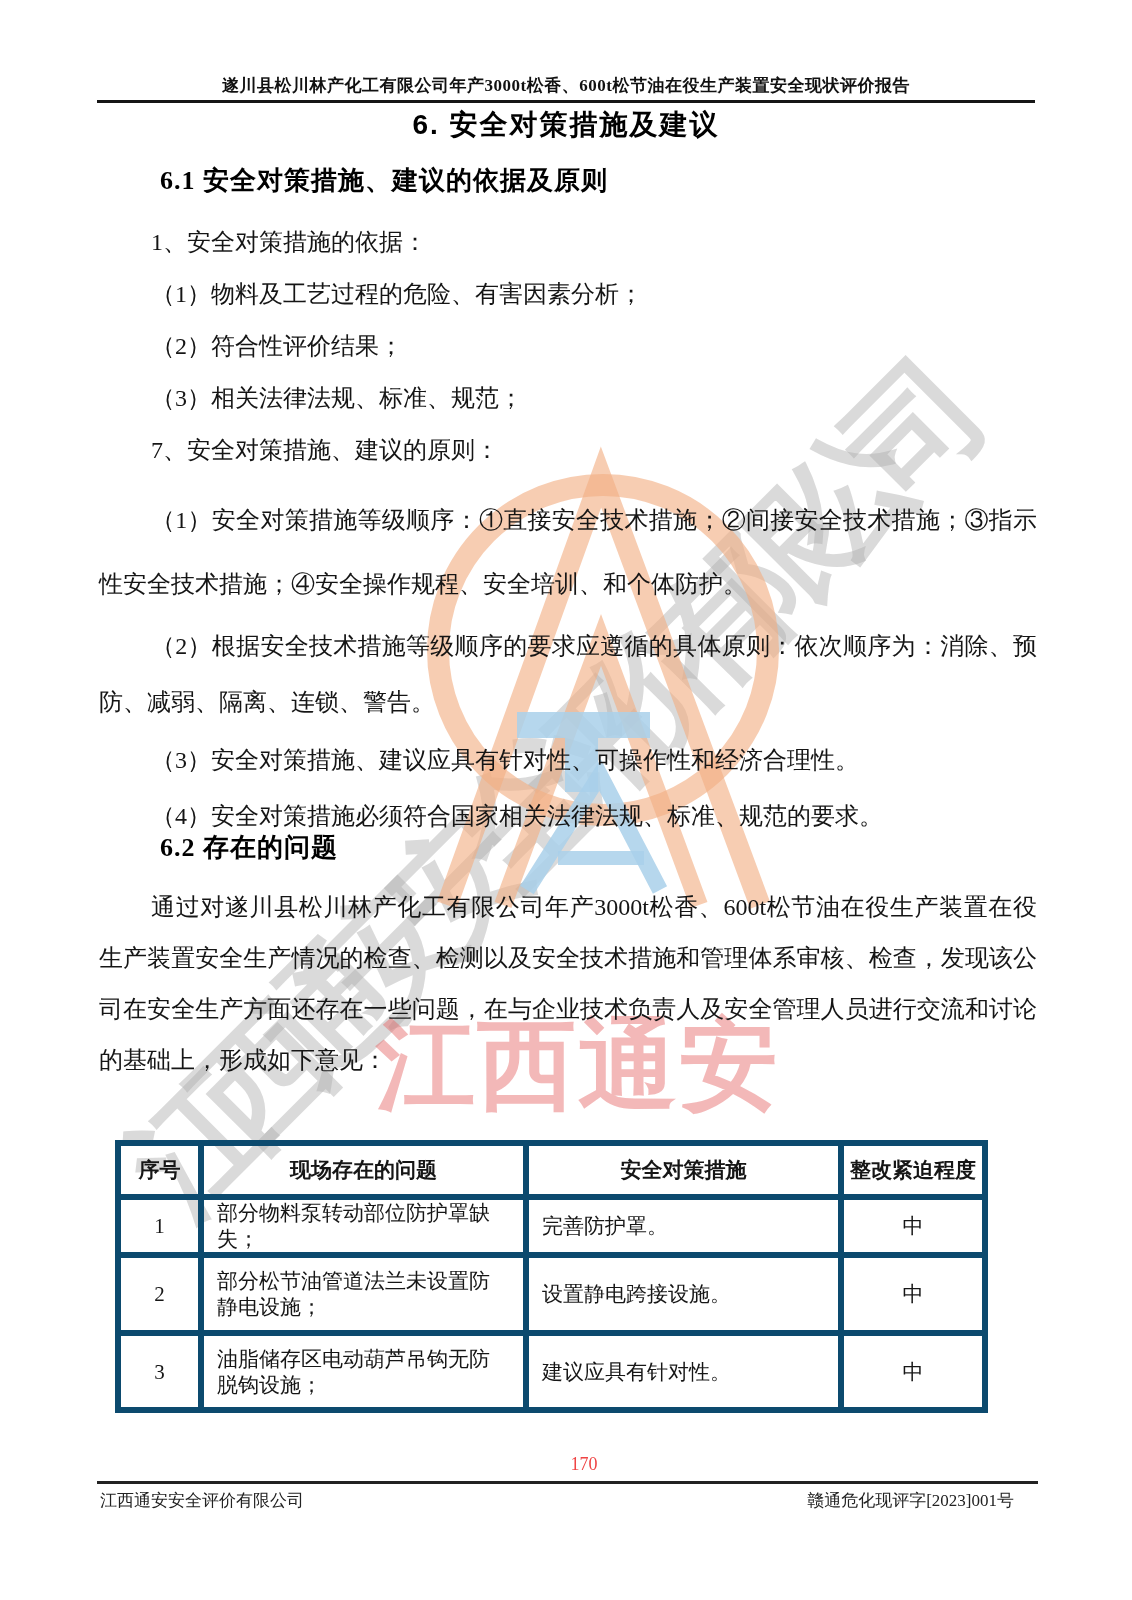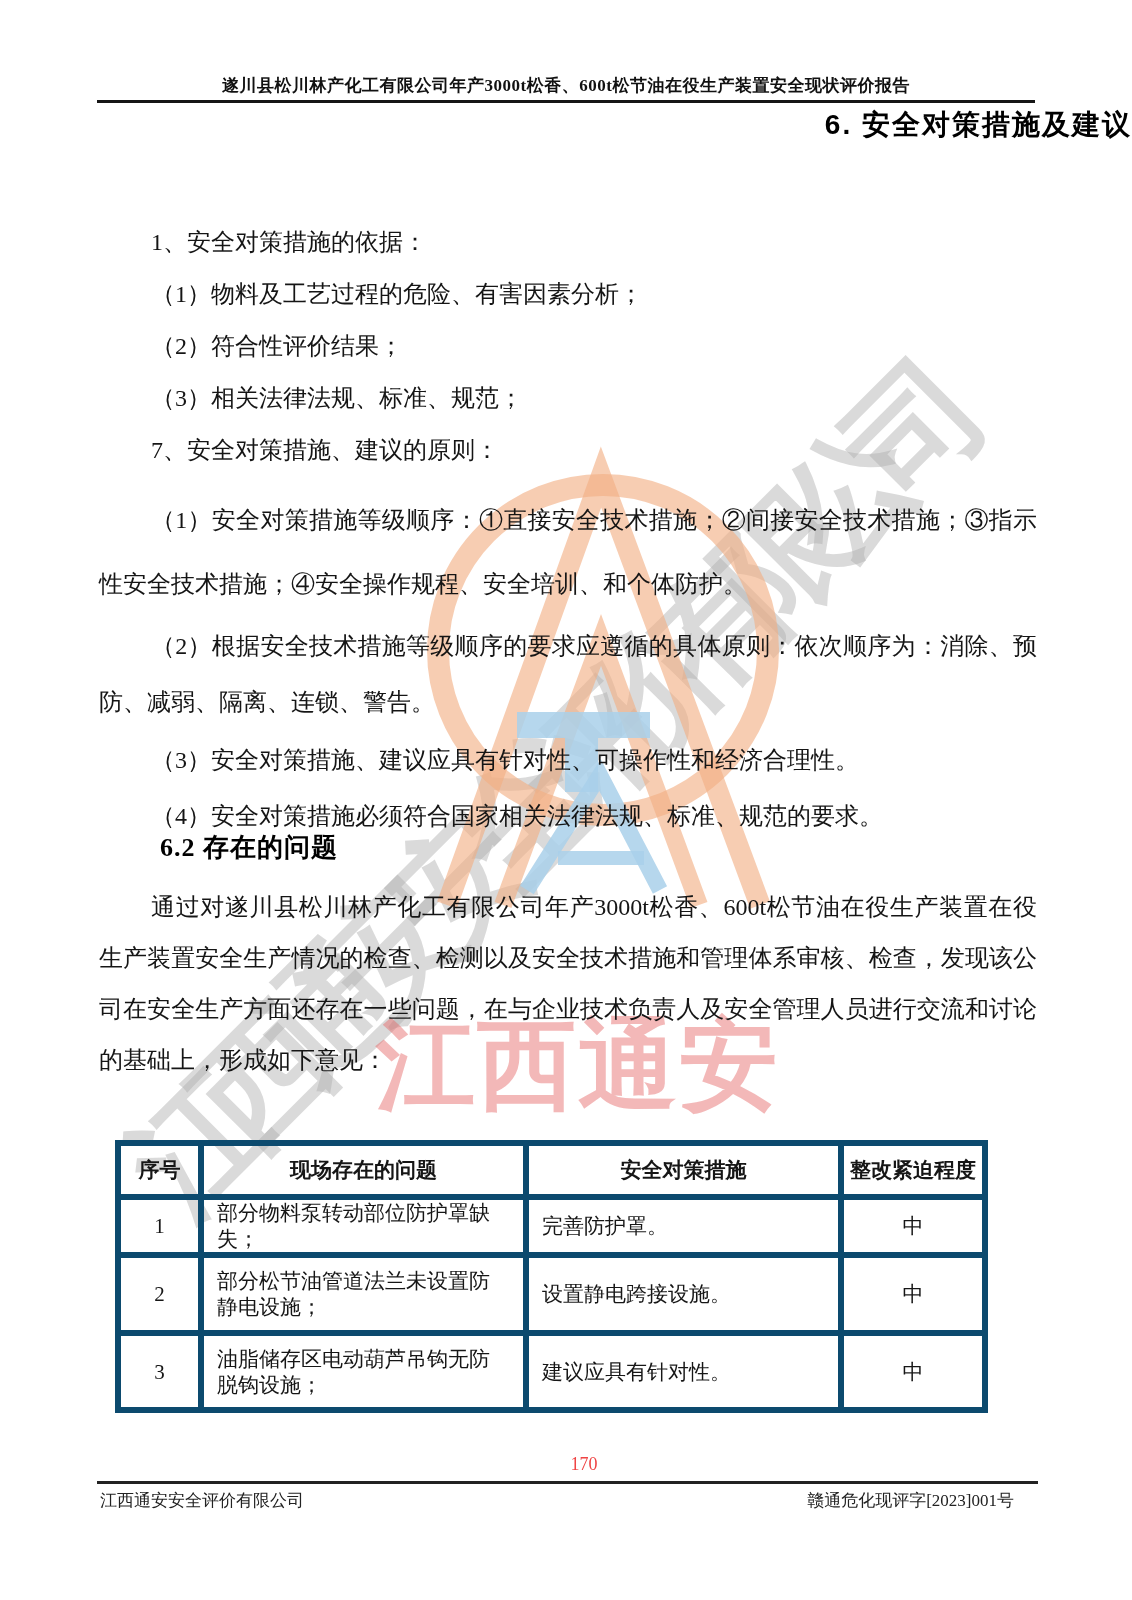--- a/index.html
+++ b/index.html
@@ -25,21 +25,21 @@
   }
   .wm-logo{position:absolute;left:408px;top:430px;}
   
   .content{position:absolute;inset:0;z-index:1;}
   .doc-header{
     position:absolute;top:74px;left:0;width:100%;text-align:center;
     font-size:17px;font-weight:700;letter-spacing:0.5px;color:#111;
   }
   .rule-top{position:absolute;top:100px;left:97px;width:938px;height:3px;background:#161616;}
   .doc-title{
-    position:absolute;top:106px;left:0;width:100%;text-align:right;
+    position:absolute;top:106px;left:0;width:100%;text-align:center;
     font-family:"Liberation Sans","DejaVu Sans",sans-serif;
     font-size:28px;font-weight:700;letter-spacing:2px;color:#000;
   }
   .sec-heading{
     position:absolute;left:160px;
     font-size:26px;font-weight:700;letter-spacing:1px;color:#000;
   }
   .h61{top:163px;}
   .h62{top:830px;}
   .body-block{position:absolute;left:99px;width:938px;font-size:24px;color:#151515;}
@@ -103,20 +103,21 @@
     <div class="wm-red">江西通安</div>
   </div>
 
   <div class="content">
 
     <div class="doc-header">遂川县松川林产化工有限公司年产3000t松香、600t松节油在役生产装置安全现状评价报告</div>
     <div class="rule-top"></div>
 
     <div class="doc-title">6. 安全对策措施及建议</div>
 
+    <div class="sec-heading h61">6.1 安全对策措施、建议的依据及原则</div>
 
     <div class="body-block blockA">
       <p>1、安全对策措施的依据：</p>
       <p>（1）物料及工艺过程的危险、有害因素分析；</p>
       <p>（2）符合性评价结果；</p>
       <p>（3）相关法律法规、标准、规范；</p>
       <p>7、安全对策措施、建议的原则：</p>
     </div>
 
     <div class="body-block blockB">

